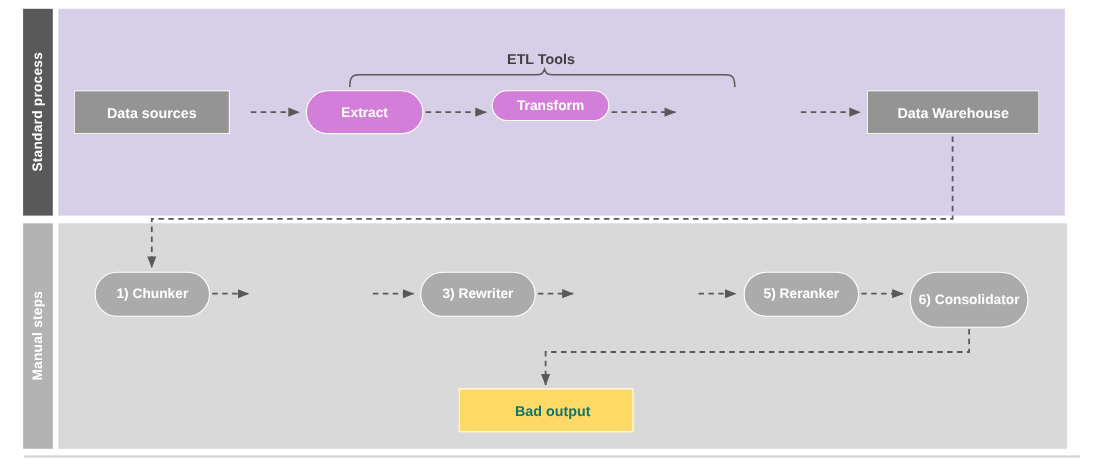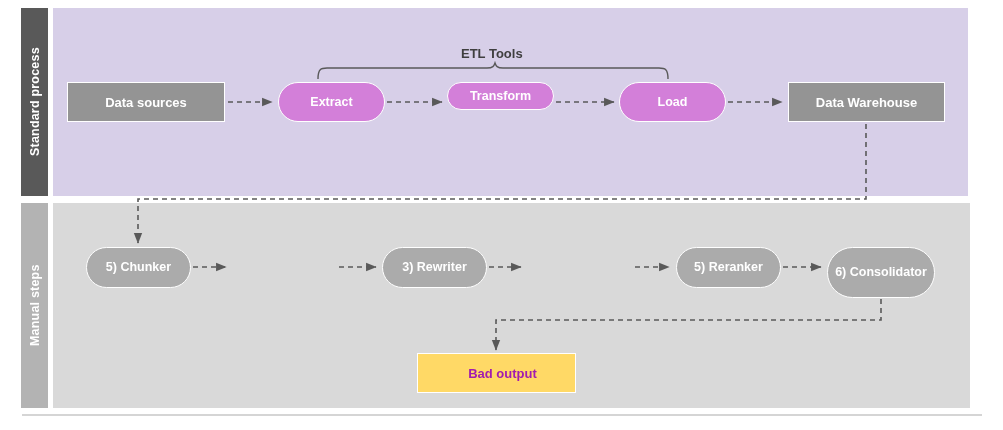--- a/index.html
+++ b/index.html
@@ -76,21 +76,21 @@
     justify-content: center;
     text-align: center;
     font-weight: bold;
     font-size: 13px;
     color: #ffffff;
     border: 1.5px solid #ffffff;
   }
   .node-gray { background: #949494; }
   .node-yellow {
     background: #FFD966;
-    color: #a21caf;
+    color: #0f766e;
     padding-left: 12px;
   }
 
   
   .pill-node {
     position: absolute;
     box-sizing: border-box;
     display: flex;
     align-items: center;
     justify-content: center;
@@ -170,31 +170,30 @@
     <line x1="339" y1="267" x2="376" y2="267" stroke="#595959" stroke-width="1.6" stroke-dasharray="5,4" marker-end="url(#arrowhead)"></line>
     <line x1="489" y1="267" x2="521" y2="267" stroke="#595959" stroke-width="1.6" stroke-dasharray="5,4" marker-end="url(#arrowhead)"></line>
     <line x1="635" y1="267" x2="669" y2="267" stroke="#595959" stroke-width="1.6" stroke-dasharray="5,4" marker-end="url(#arrowhead)"></line>
     <line x1="783" y1="267" x2="821" y2="267" stroke="#595959" stroke-width="1.6" stroke-dasharray="5,4" marker-end="url(#arrowhead)"></line>
 
     <path d="M881,290 L881,320 L496,320 L496,350" fill="none" stroke="#595959" stroke-width="1.6" stroke-dasharray="5,4" marker-end="url(#arrowhead)"></path>
   </svg>
 
   <div class="bracket-label" style="left:461px; top:46px;">ETL Tools</div>
 
-  <div class="rect-node node-gray" style="left:67px; top:82px; width:158px; height:40px;">Data sources</div>
+  <div class="rect-node node-gray" style="left:67px; top:82px; width:142px; height:40px;">Data sources</div>
 
   <div class="pill-node pill-purple" style="left:278px; top:82px; width:107px; height:40px;">Extract</div>
 
   <div class="pill-node pill-purple" style="left:447px; top:82px; width:107px; height:28px;">Transform</div>
 
-  <div class="pill-node pill-purple" style="left:619px; top:82px; width:107px; height:40px;">Load</div>
 
   <div class="rect-node node-gray" style="left:788px; top:82px; width:157px; height:40px;">Data Warehouse</div>
 
-  <div class="pill-node pill-gray" style="left:86px; top:247px; width:105px; height:41px;">5) Chunker</div>
+  <div class="pill-node pill-gray" style="left:86px; top:247px; width:105px; height:41px;">1) Chunker</div>
 
 
   <div class="pill-node pill-gray" style="left:382px; top:247px; width:105px; height:41px;">3) Rewriter</div>
 
 
   <div class="pill-node pill-gray" style="left:676px; top:247px; width:105px; height:41px;">5) Reranker</div>
 
   <div class="pill-node pill-gray" style="left:827px; top:247px; width:108px; height:51px;">6) Consolidator</div>
 
   <div class="rect-node node-yellow" style="left:417px; top:353px; width:159px; height:40px;">Bad output</div>

